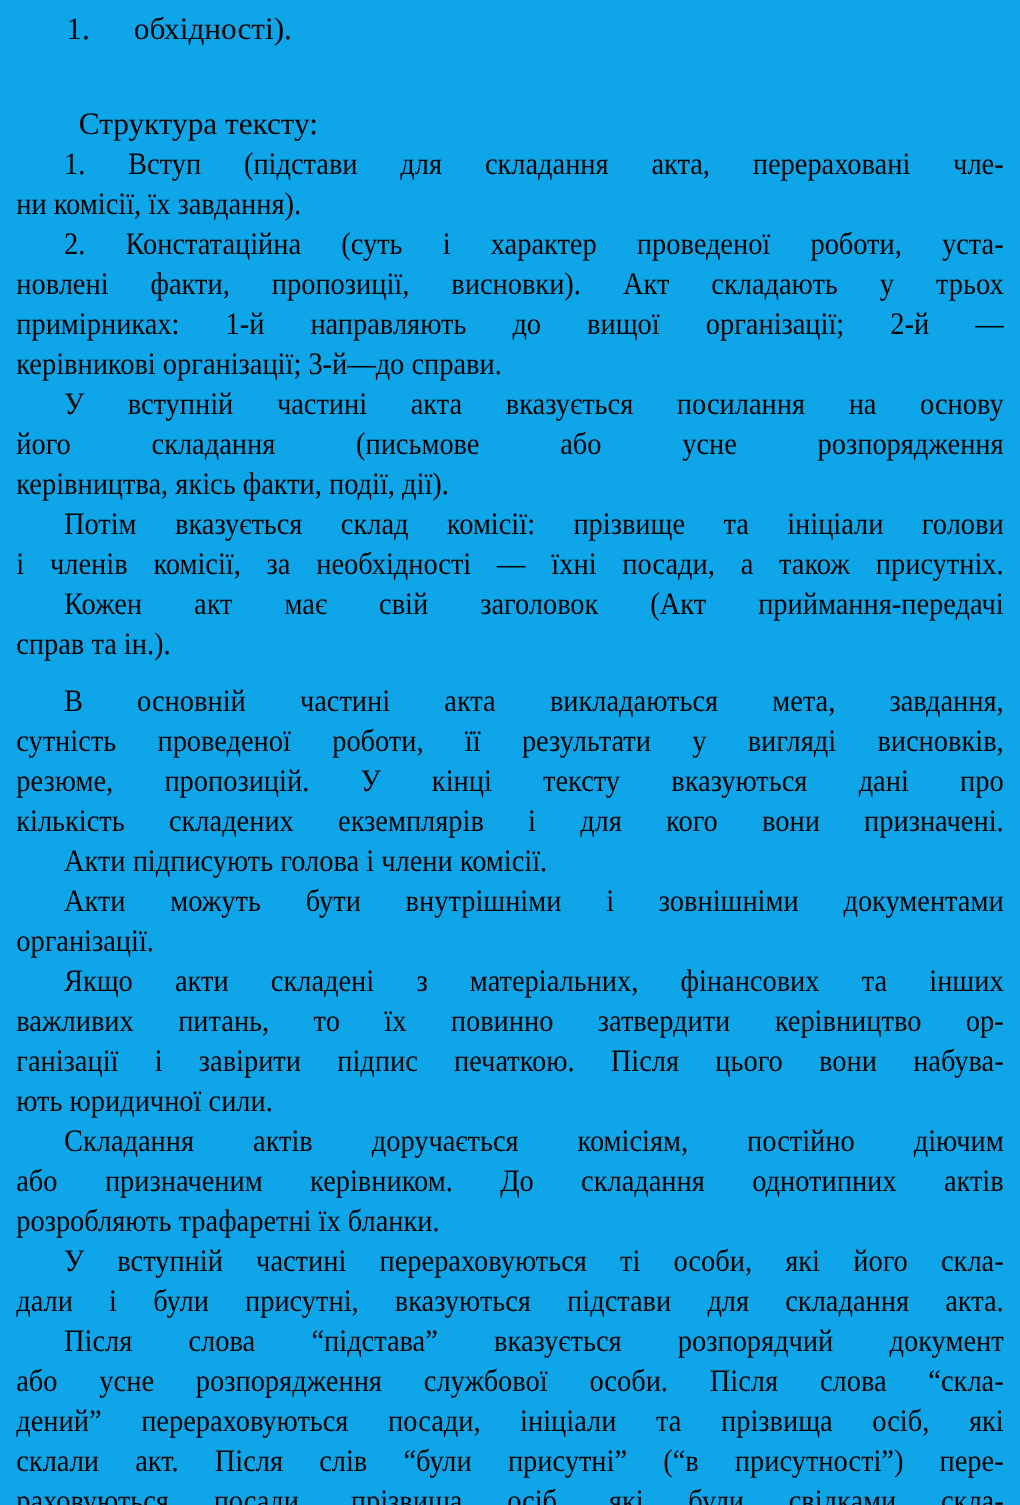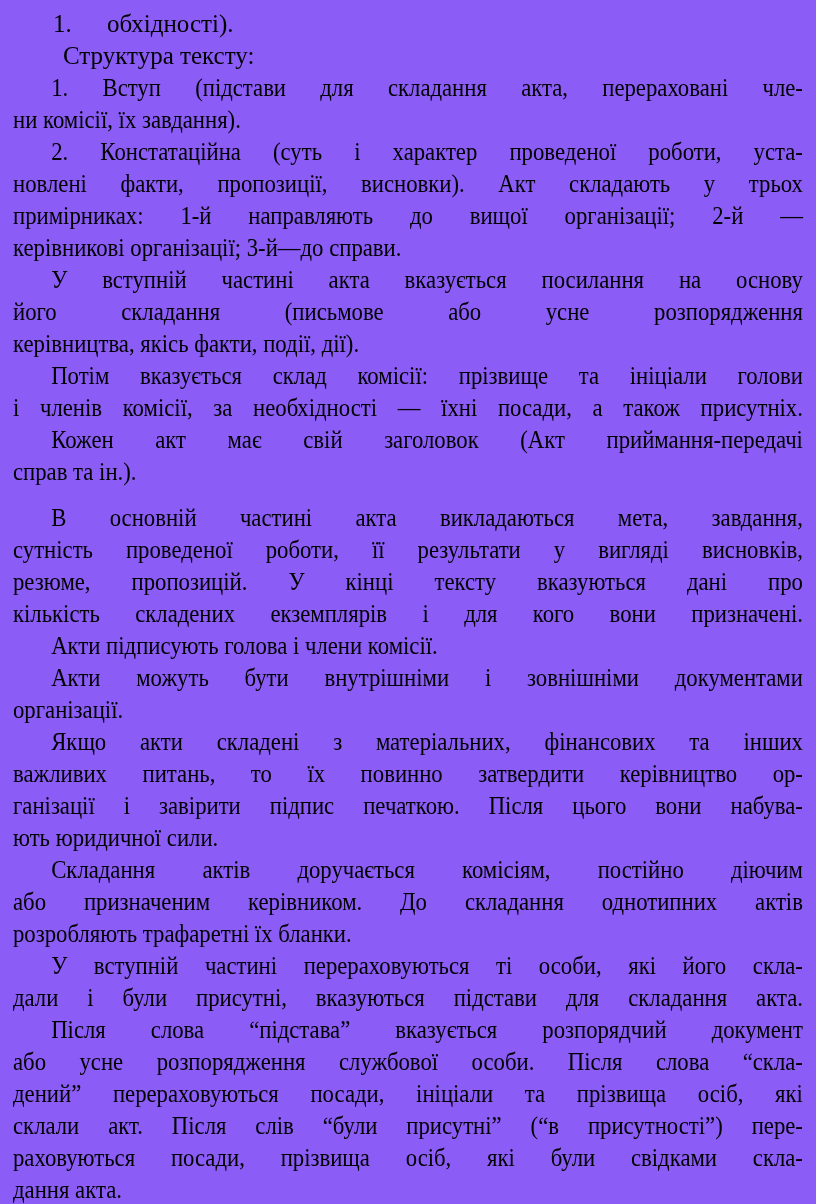--- a/index.html
+++ b/index.html
@@ -6,35 +6,36 @@
     margin: 0;
     padding: 0;
     background: #ffffff;
   }
   .page {
     position: relative;
     width: 816px;
     height: 1204px;
     box-sizing: border-box;
     padding: 8px 13px 0 13px;
-    background: #8b5cf6;
+    background: #0ea5e9;
     color: #000000;
     font-family: "Liberation Serif", "DejaVu Serif", serif;
     font-size: 25px;
     overflow: hidden;
   }
   .intro-line {
     line-height: 32px;
     white-space: pre;
   }
   .intro-line.item {
     padding-left: 40px;
   }
   .intro-line.heading-line {
     padding-left: 50px;
+    margin-top: 44px;
   }
   .num {
     display: inline-block;
     width: 54px;
   }
   
   .prose {
     width: 110%;
     transform: scaleX(0.909);
     transform-origin: 0 0;

